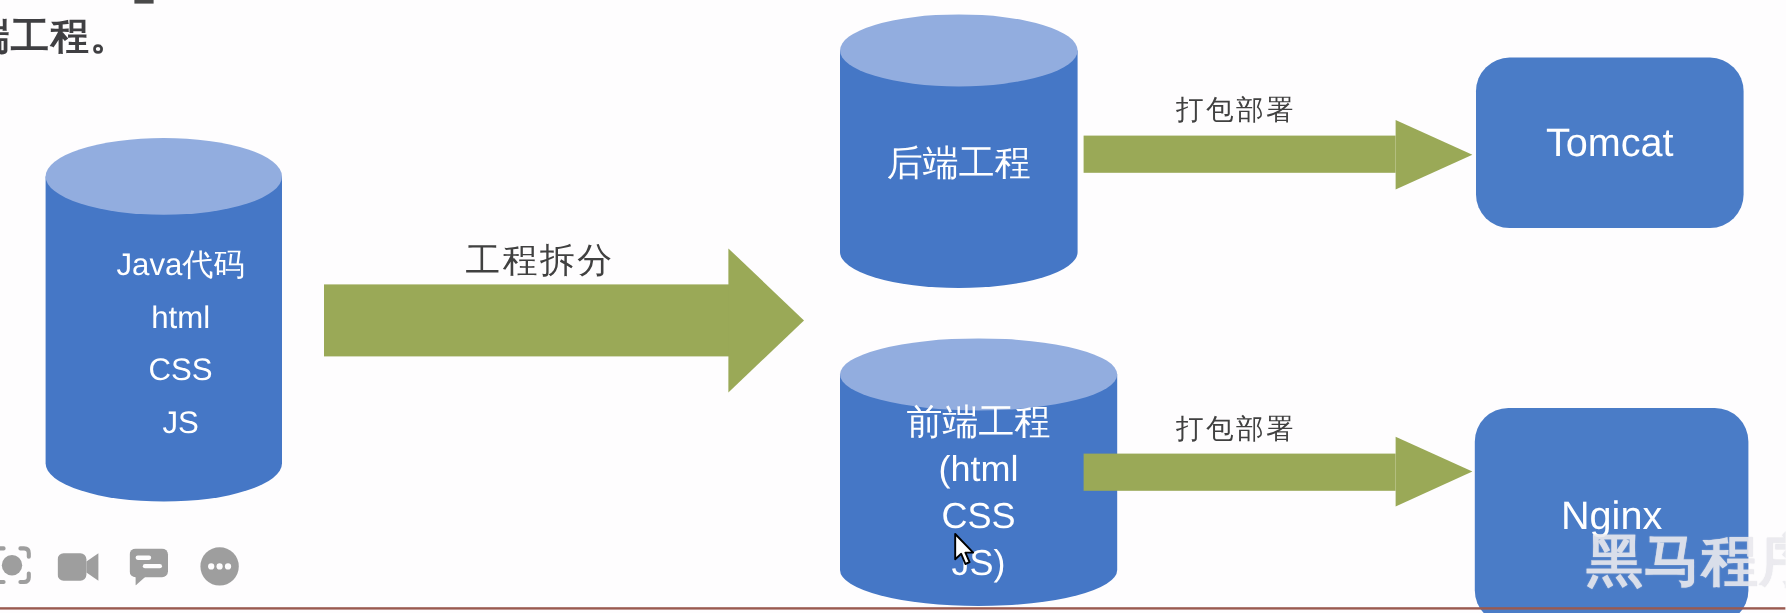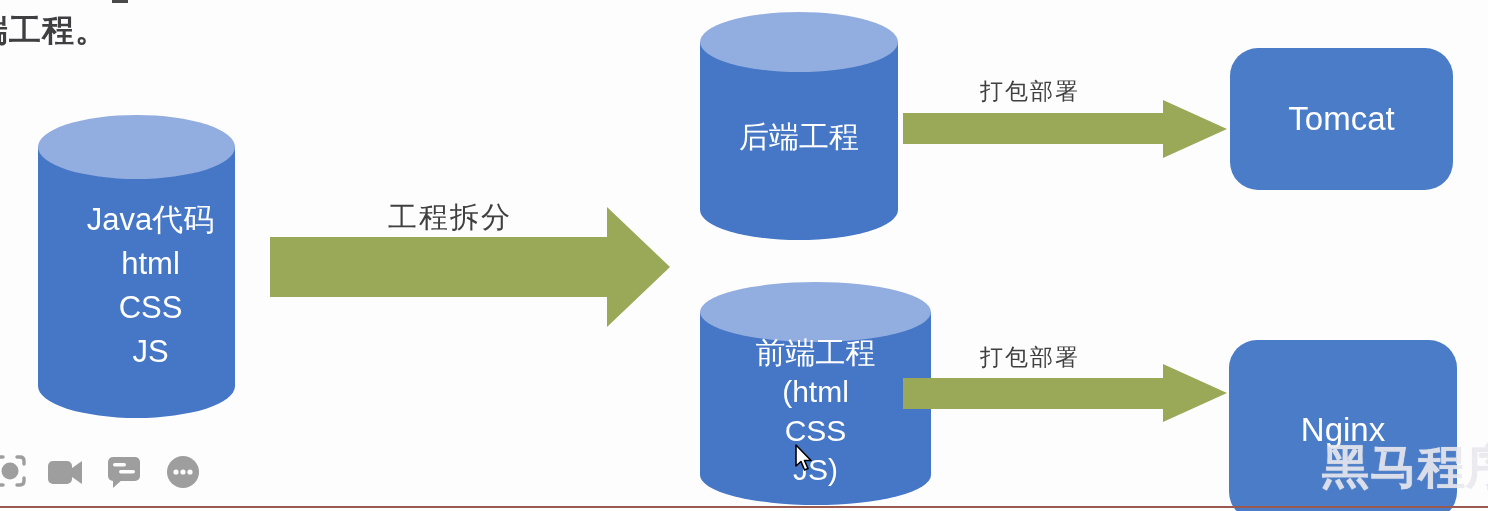--- a/index.html
+++ b/index.html
@@ -29,21 +29,21 @@
   .cyl-lid{
     position:absolute;left:0;right:0;top:0;height:calc(var(--ry)*2);
     background:#92addf;border-radius:50%;
   }
   .cyl-text{
     position:absolute;left:0;right:0;top:var(--ry);bottom:0;
     display:flex;flex-direction:column;align-items:center;justify-content:center;
     color:#ffffff;text-align:center;
   }
   .cyl-text span{display:block;}
-  .src-text{font-size:31px;line-height:44px;padding-top:6px;margin-left:28px;}
+  .src-text{font-size:26px;line-height:44px;padding-top:6px;margin-left:28px;}
   .be-text{font-size:30px;line-height:43px;padding-bottom:10px;}
   .fe-text{font-size:30px;line-height:39px;padding-top:4px;}
   
   .arrow-body{position:absolute;background:#9aa957;}
   .arrow-head{position:absolute;width:0;height:0;}
   .arrow-label{
     position:absolute;color:#404040;text-align:center;white-space:nowrap;
   }
   .split-label{font-size:29px;letter-spacing:2px;}
   .deploy-label{font-size:23px;letter-spacing:2px;font-family:Liberation Serif, serif;}

